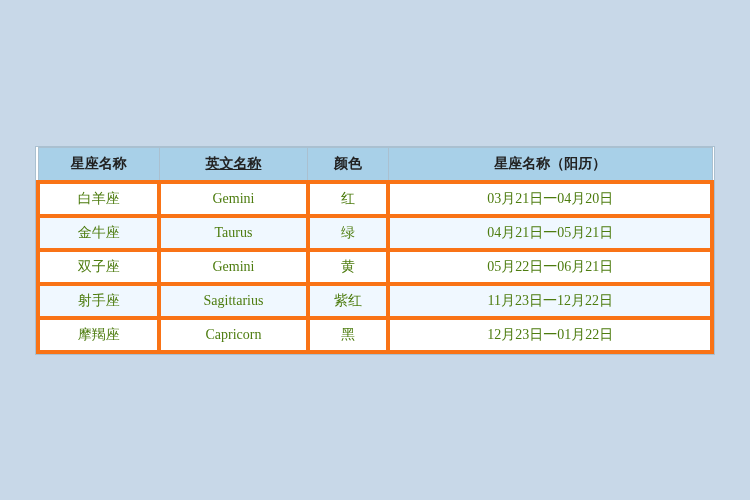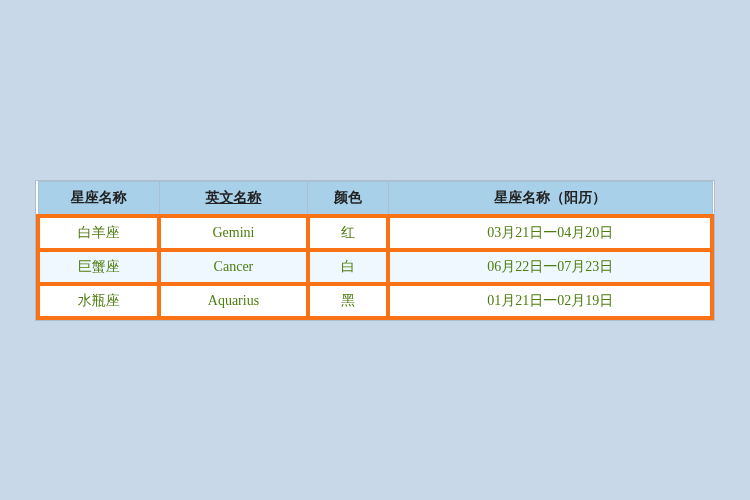--- a/index.html
+++ b/index.html
@@ -75,26 +75,38 @@
       </tr>
     </thead>
     <tbody id="table-body">
     <tr>
           <td>白羊座</td>
           <td>Gemini</td>
           <td>红</td>
           <td>03月21日一04月20日</td>
         </tr>
         <tr>
-          <td>巨蟹座</td>
-          <td>Cancer</td>
-          <td>白</td>
-          <td>06月22日一07月23日</td>
+          <td>金牛座</td>
+          <td>Taurus</td>
+          <td>绿</td>
+          <td>04月21日一05月21日</td>
         </tr>
         <tr>
-          <td>水瓶座</td>
-          <td>Aquarius</td>
+          <td>双子座</td>
+          <td>Gemini</td>
+          <td>黄</td>
+          <td>05月22日一06月21日</td>
+        </tr>
+        <tr>
+          <td>射手座</td>
+          <td>Sagittarius</td>
+          <td>紫红</td>
+          <td>11月23日一12月22日</td>
+        </tr>
+        <tr>
+          <td>摩羯座</td>
+          <td>Capricorn</td>
           <td>黑</td>
-          <td>01月21日一02月19日</td>
+          <td>12月23日一01月22日</td>
         </tr>
       </tbody>
   </table>
 </div>
 
 </body></html>

